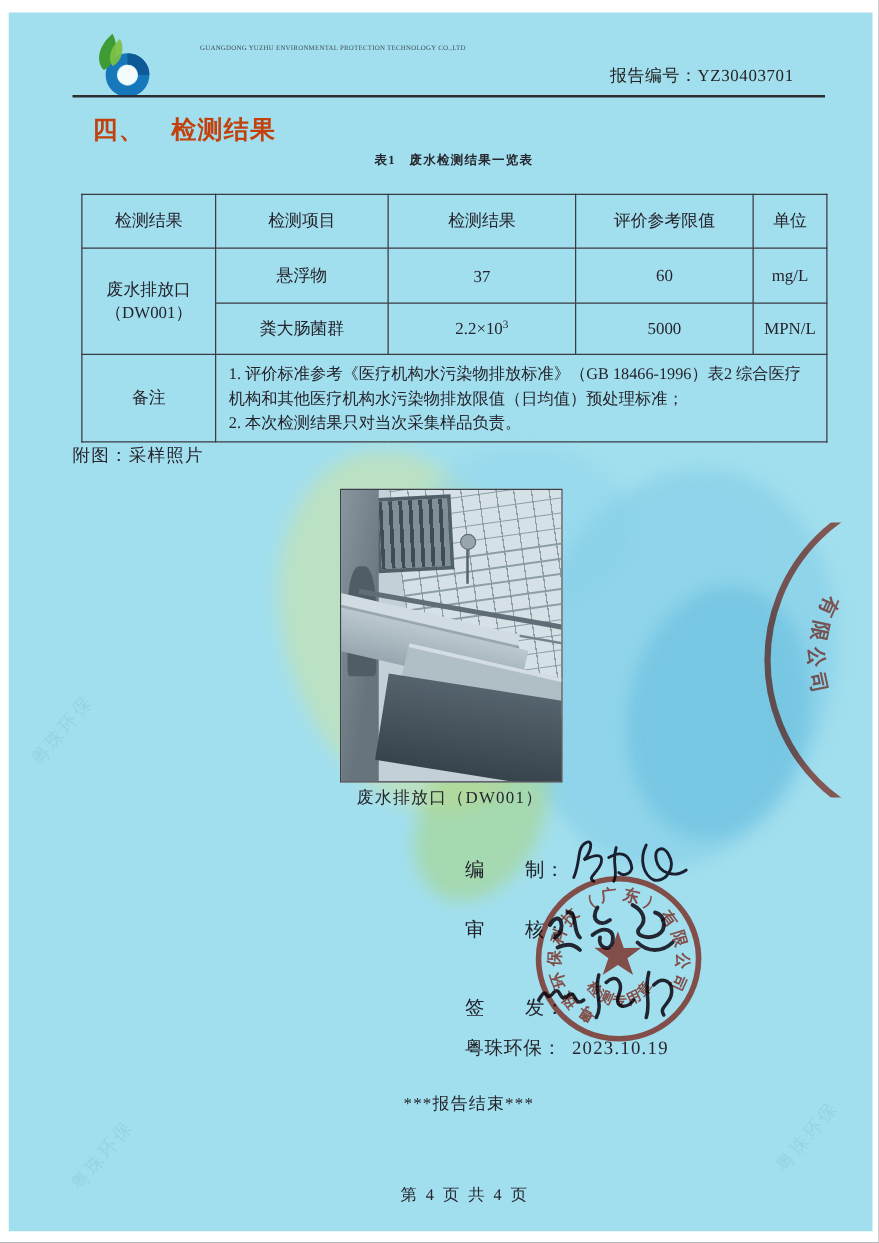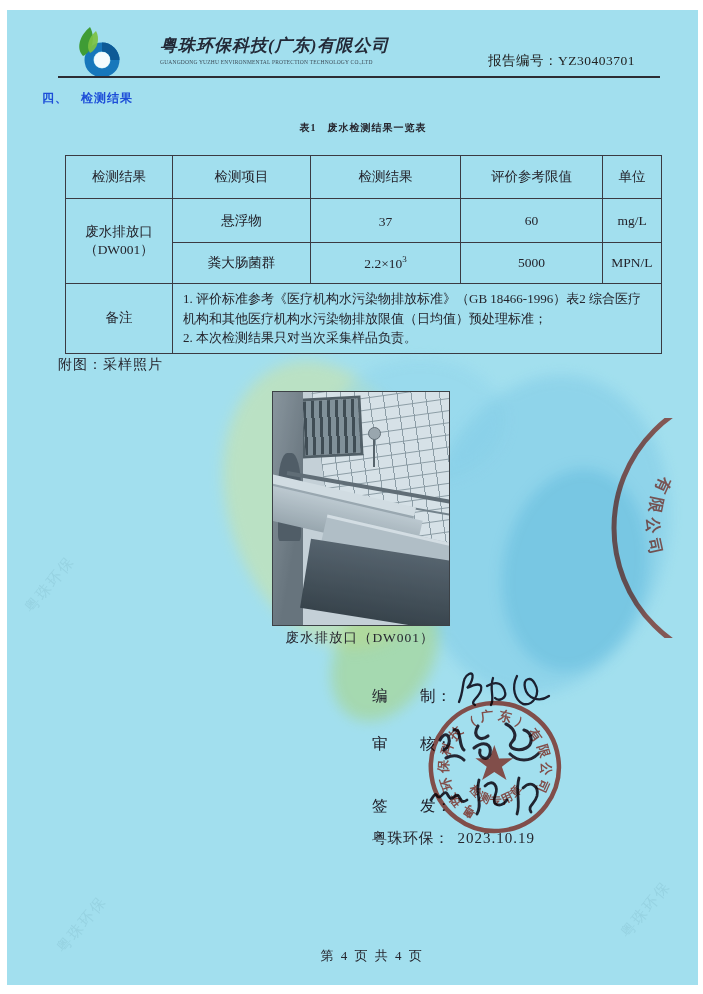--- a/index.html
+++ b/index.html
@@ -13,21 +13,21 @@
 
   
   .logo{left:74px;top:26px;width:50px;height:54px;z-index:2;}
   .company{left:160px;top:34px;z-index:2;}
   .company-cn{font-size:17px;font-weight:bold;font-style:italic;color:#232a38;letter-spacing:1px;}
   .company-en{font-size:5.5px;color:#3d4d59;letter-spacing:.2px;margin-top:2px;}
   .report-no{left:430px;top:52px;width:205px;text-align:right;font-size:13.5px;color:#222;z-index:2;letter-spacing:.5px;}
   .divider{left:58px;top:76px;width:602px;height:2px;background:#2c2c33;z-index:2;}
 
   
-  .section-title{left:42px;top:90px;font-size:12px;font-weight:bold;color:#1d4ed8;z-index:2;letter-spacing:1px;}
+  .section-title{left:74px;top:90px;font-size:20px;font-weight:bold;color:#c2410c;z-index:2;letter-spacing:1px;}
   .table-title{left:65px;top:121px;width:596px;text-align:center;font-size:10px;font-weight:bold;z-index:2;letter-spacing:1px;}
 
   
   .result-table{position:absolute;left:65px;top:155px;width:596px;border-collapse:collapse;table-layout:fixed;z-index:2;}
   .result-table td,.result-table th{border:1.6px solid #3a3a42;font-weight:normal;
     text-align:center;vertical-align:middle;font-size:13.5px;color:#24242c;padding:0 2px;}
   .result-table .h-row{height:43px;}
   .result-table .d-row1{height:44px;}
   .result-table .d-row2{height:41px;}
   .result-table .n-row{height:61px;}
@@ -97,21 +97,20 @@
   </svg>
 
   <svg class="abs logo" viewBox="0 0 48 54">
     <circle cx="27" cy="34" r="13" fill="none" stroke="#1777bb" stroke-width="9"></circle>
     <path d="M27 21 A13 13 0 0 1 40 34" fill="none" stroke="#0d5a96" stroke-width="9"></path>
     <circle cx="27" cy="34" r="8" fill="#f4fbfd"></circle>
     <path d="M15 1 C 4 10, 1 23, 8 30 C 17 26, 21 12, 15 1 Z" fill="#3f9c35"></path>
     <path d="M21 5 C 13 12, 11 21, 15 27 C 23 23, 25 12, 21 5 Z" fill="#7cc142" opacity="0.92"></path>
   </svg>
   <div class="abs company">
-    <div class="company-cn">粤珠环保科技(广东)有限公司</div>
     <div class="company-en">GUANGDONG YUZHU ENVIRONMENTAL PROTECTION TECHNOLOGY CO.,LTD</div>
   </div>
   <div class="abs report-no">
     <span>报告编号：</span><span>YZ30403701</span>
   </div>
   <div class="abs divider"></div>
 
   <div class="abs section-title">四、　检测结果</div>
   <div class="abs table-title">表1　废水检测结果一览表</div>
 
@@ -219,14 +218,15 @@
   </svg>
 
   <svg class="abs seal-edge" viewBox="0 0 97 220">
     <circle cx="146" cy="110" r="138" fill="none" stroke="#c23b30" stroke-width="5"></circle>
     <path id="edgeArc" d="M56 58 A104 104 0 0 0 66 177" fill="none"></path>
     <text font-size="16" fill="#c23b30" letter-spacing="6" font-weight="bold">
       <textPath href="#edgeArc">有限公司</textPath>
     </text>
   </svg>
 
+  <div class="abs end-mark">***报告结束***</div>
   <div class="abs page-info">第 4 页 共 4 页</div>
 </div>
 
 </body></html>

